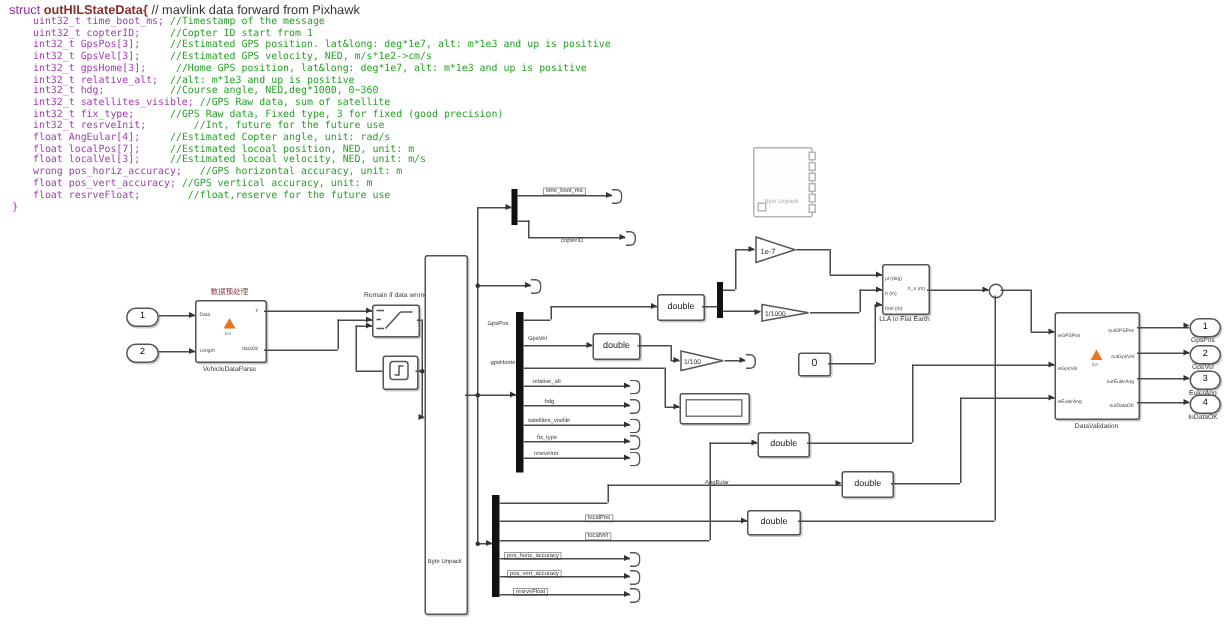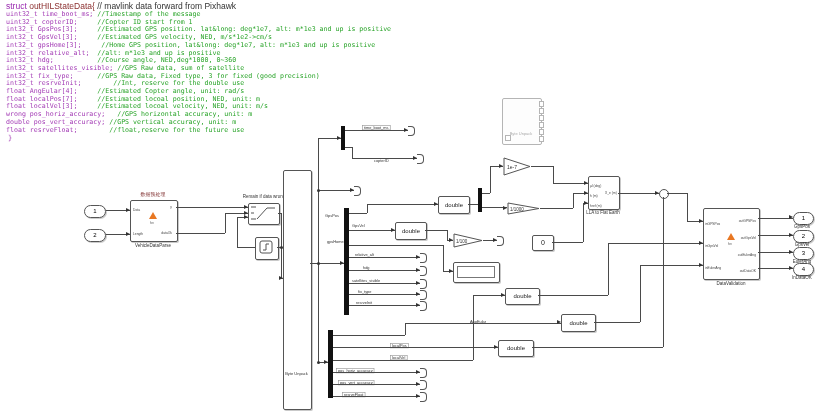--- a/index.html
+++ b/index.html
@@ -2,24 +2,24 @@
 <html><head>
 <meta charset="utf-8">
 <style>
   html,body{margin:0;padding:0}
   body{width:820px;height:417px;position:relative;overflow:hidden;background:#ffffff;
        font-family:"Liberation Sans",sans-serif}
   
   #code{position:absolute;left:6px;top:2px;width:430px}
   #code .hdr{font-size:8.5px;line-height:9px;white-space:pre;font-family:"Liberation Sans",sans-serif}
   #code .kw{color:#9a2bb0}
-  #code .nm{color:#8b2e2e;font-weight:normal}
+  #code .nm{color:#8b2e2e;font-weight:bold}
   #code .hc{color:#333}
   #code .cline{font-family:"DejaVu Sans Mono","Liberation Mono",monospace;font-size:6.6px;
-               line-height:7.7px;white-space:pre;margin-left:0}
+               line-height:7.7px;white-space:pre;margin-left:16px}
   #code .decl{color:#a33bb5}
   #code .cmt{color:#27a327}
   #code .closing{font-family:"DejaVu Sans Mono","Liberation Mono",monospace;font-size:7px;color:#a33bb5;margin-left:2px}
   
   i.h,i.v{position:absolute;background:#4a4a4a;display:block}
   i.h{height:1px} i.v{width:1px}
   .ar{position:absolute;width:0;height:0;border-left:4px solid #333;
       border-top:2.5px solid transparent;border-bottom:2.5px solid transparent}
   .term{position:absolute;width:6px;height:8px;border:1px solid #555;border-left:none;
         border-radius:0 4px 4px 0;background:#fff}
@@ -51,26 +51,26 @@
   <div id="code-lines">
       <div class="cline"><span class="decl">uint32_t time_boot_ms; </span><span class="cmt">//Timestamp of the message</span></div>
       <div class="cline"><span class="decl">uint32_t copterID;     </span><span class="cmt">//Copter ID start from 1</span></div>
       <div class="cline"><span class="decl">int32_t GpsPos[3];     </span><span class="cmt">//Estimated GPS position. lat&amp;long: deg*1e7, alt: m*1e3 and up is positive</span></div>
       <div class="cline"><span class="decl">int32_t GpsVel[3];     </span><span class="cmt">//Estimated GPS velocity, NED, m/s*1e2-&gt;cm/s</span></div>
       <div class="cline"><span class="decl">int32_t gpsHome[3];     </span><span class="cmt">//Home GPS position, lat&amp;long: deg*1e7, alt: m*1e3 and up is positive</span></div>
       <div class="cline"><span class="decl">int32_t relative_alt;  </span><span class="cmt">//alt: m*1e3 and up is positive</span></div>
       <div class="cline"><span class="decl">int32_t hdg;           </span><span class="cmt">//Course angle, NED,deg*1000, 0~360</span></div>
       <div class="cline"><span class="decl">int32_t satellites_visible; </span><span class="cmt">//GPS Raw data, sum of satellite</span></div>
       <div class="cline"><span class="decl">int32_t fix_type;      </span><span class="cmt">//GPS Raw data, Fixed type, 3 for fixed (good precision)</span></div>
-      <div class="cline"><span class="decl">int32_t resrveInit;        </span><span class="cmt">//Int, reserve for the double use</span></div>
+      <div class="cline"><span class="decl">int32_t resrveInit;        </span><span class="cmt">//Int, future for the future use</span></div>
       <div class="cline"><span class="decl">float AngEular[4];     </span><span class="cmt">//Estimated Copter angle, unit: rad/s</span></div>
       <div class="cline"><span class="decl">float localPos[7];     </span><span class="cmt">//Estimated locoal position, NED, unit: m</span></div>
       <div class="cline"><span class="decl">float localVel[3];     </span><span class="cmt">//Estimated locoal velocity, NED, unit: m/s</span></div>
       <div class="cline"><span class="decl">wrong pos_horiz_accuracy;   </span><span class="cmt">//GPS horizontal accuracy, unit: m</span></div>
-      <div class="cline"><span class="decl">double pos_vert_accuracy; </span><span class="cmt">//GPS vertical accuracy, unit: m</span></div>
+      <div class="cline"><span class="decl">float pos_vert_accuracy; </span><span class="cmt">//GPS vertical accuracy, unit: m</span></div>
       <div class="cline"><span class="decl">float resrveFloat;        </span><span class="cmt">//float,reserve for the future use</span></div>
     </div>
   <div class="closing">}</div>
 </div>
 
 <div class="oval" style="left:84px;top:205px;width:20px;height:11px;line-height:11px">1</div>
 <div class="oval" style="left:84px;top:229px;width:20px;height:11px;line-height:11px">2</div>
 
 <div class="anno" style="left:126px;top:191px;width:54px;color:#803030;font-size:5px">数据预处理</div>
 <div class="blk" style="left:130px;top:200px;width:46px;height:40px"></div>

